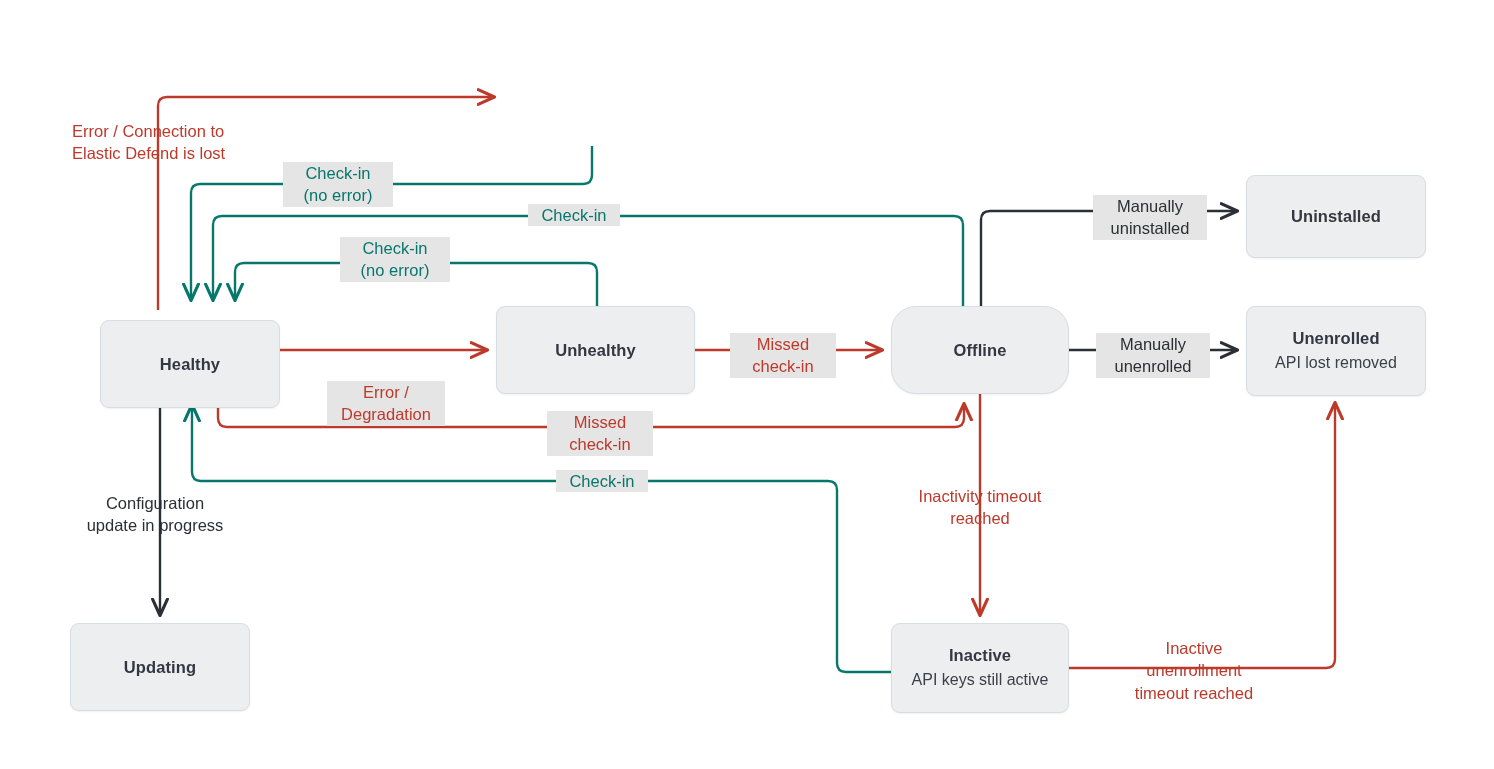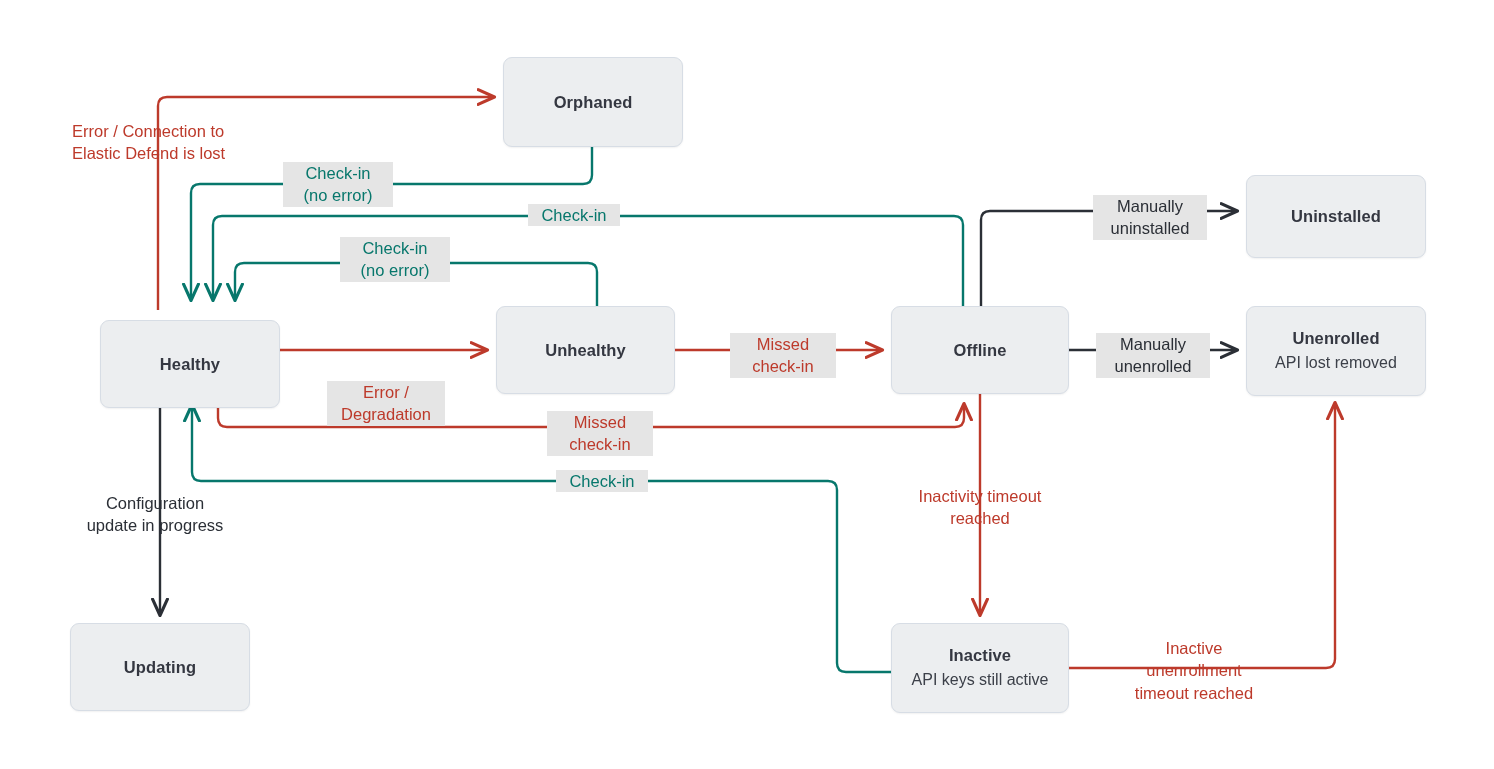--- a/index.html
+++ b/index.html
@@ -108,33 +108,30 @@
       <path stroke="#2b2f36" d="M160,397 L160,615" marker-end="url(#ah-dark)"></path>
 
       <path stroke="#bd3a2b" d="M980,394 L980,615" marker-end="url(#ah-red)"></path>
 
       <path stroke="#07776c" d="M891,672 L846,672 Q837,672 837,663 L837,490 Q837,481 828,481 L201,481 Q192,481 192,472 L192,405" marker-end="url(#ah-teal)"></path>
 
       <path stroke="#bd3a2b" d="M1069,668 L1326,668 Q1335,668 1335,659 L1335,403" marker-end="url(#ah-red)"></path>
     </g>
   </svg>
 
-  <div class="node" style="left:503px; top:57px; width:180px; height:90px;">
-    <div class="node-title">Orphaned</div>
-  </div>
 
   <div class="node" style="left:100px; top:320px; width:180px; height:88px;">
     <div class="node-title">Healthy</div>
   </div>
 
-  <div class="node" style="left:496px; top:306px; width:179px; height:88px;">
+  <div class="node" style="left:496px; top:306px; width:199px; height:88px;">
     <div class="node-title">Unhealthy</div>
   </div>
 
-  <div class="node" style="left:891px; top:306px; width:178px; height:88px;">
+  <div class="node" style="left:891px; top:306px; width:178px; height:88px;border-radius:25px;">
     <div class="node-title">Offline</div>
   </div>
 
   <div class="node" style="left:1246px; top:175px; width:180px; height:83px;">
     <div class="node-title">Uninstalled</div>
   </div>
 
   <div class="node" style="left:1246px; top:306px; width:180px; height:90px;">
     <div class="node-title">Unenrolled</div>
     <div class="node-sub">API lost removed</div>

